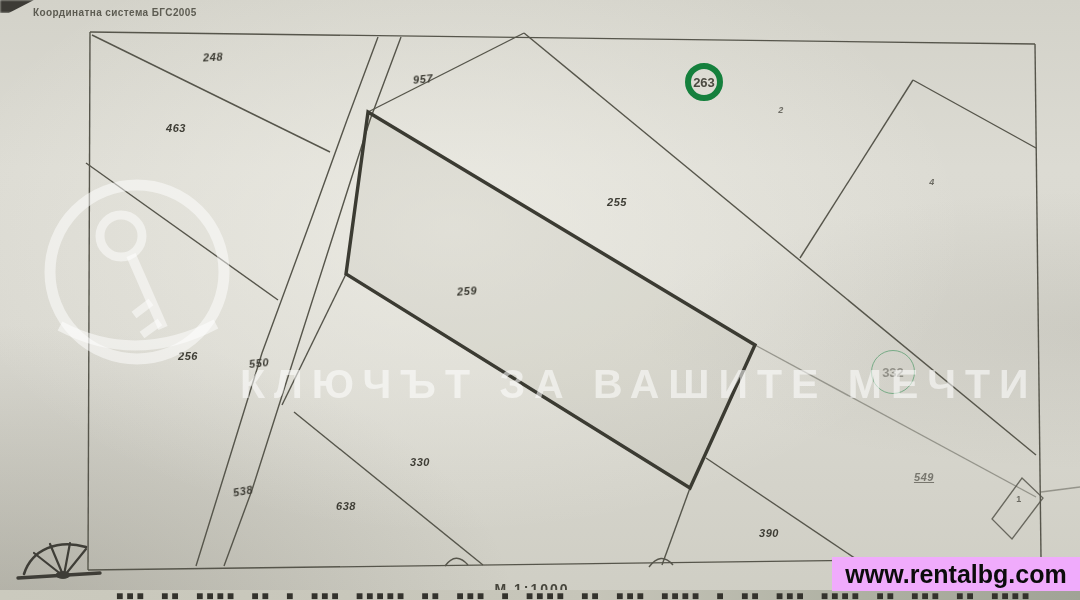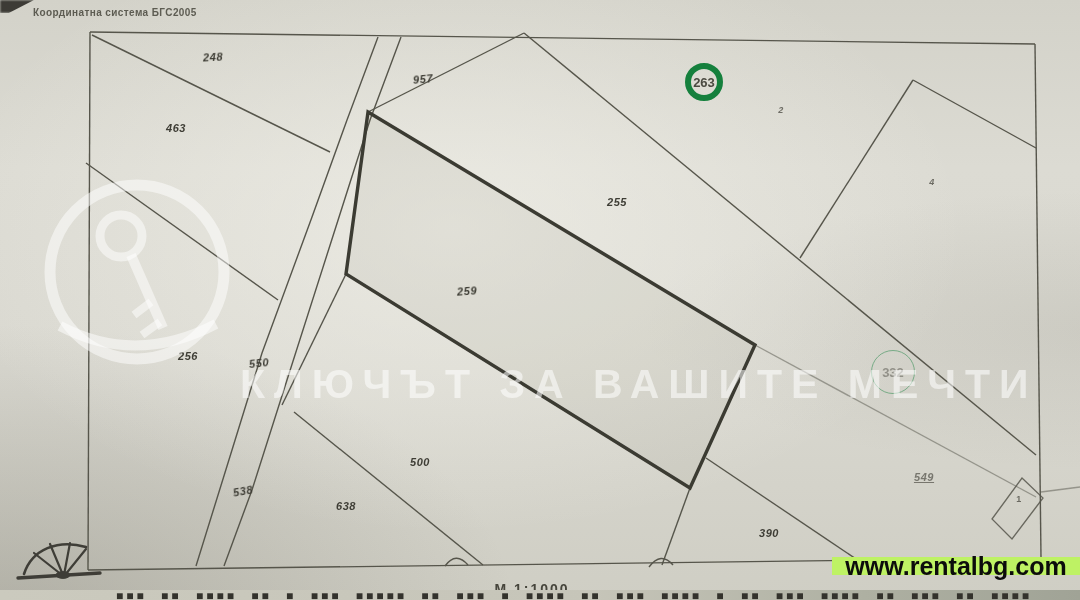--- a/index.html
+++ b/index.html
@@ -57,22 +57,22 @@
   .strip{
     position:absolute;left:0;top:590px;width:1080px;height:10px;z-index:6;
     background:linear-gradient(90deg,#cbcabe 0%,#c6c5b9 55%,#aeb0a2 80%,#a0a396 100%);
   }
   .strip-text{
     height:10px;overflow:hidden;padding-left:116px;
     font-weight:700;font-size:12px;line-height:13px;color:#33322c;
     letter-spacing:3px;word-spacing:8px;filter:blur(.6px);white-space:nowrap;
   }
   .badge{
-    position:absolute;left:832px;top:557px;width:248px;height:18px;z-index:7;
-    background:#bef264;display:flex;align-items:center;justify-content:center;
+    position:absolute;left:832px;top:557px;width:248px;height:34px;z-index:7;
+    background:#f0abfc;display:flex;align-items:center;justify-content:center;
     font-weight:800;font-size:25px;color:#0c0c0c;letter-spacing:0;
   }
 </style>
 </head>
 <body>
 
 <div class="stage">
   <div class="paper"></div>
 
   <svg class="linework" width="1080" height="600" viewBox="0 0 1080 600">
@@ -136,21 +136,21 @@
   </div>
   <div class="pl tiny" style="left:781px;top:110px;">2</div>
   <div class="pl tiny" style="left:932px;top:182px;">4</div>
   <div class="circ ghost" style="left:893px;top:372px;">
     <span>332</span>
   </div>
   <div class="pl" style="left:156px;top:356px;margin-left:32px;">256</div>
   <div class="pl" style="left:259px;top:363px;transform:translate(-50%,-50%) rotate(-6deg);">550</div>
   <div class="pl" style="left:243px;top:491px;transform:translate(-50%,-50%) rotate(-10deg);">538</div>
   <div class="pl" style="left:346px;top:506px;text-align:center;">638</div>
-  <div class="pl" style="left:420px;top:462px;">500</div>
+  <div class="pl" style="left:420px;top:462px;">330</div>
   <div class="pl" style="left:769px;top:533px;">390</div>
   <div class="pl faint" style="left:924px;top:477px;">549</div>
   <div class="pl tiny" style="left:1019px;top:499px;font-style:normal;">1</div>
 
   <svg class="logo" width="205" height="205" viewBox="0 0 205 205">
     <g stroke="rgba(255,255,255,0.5)" fill="none">
       <circle cx="99" cy="96" r="87" stroke-width="11"></circle>
       <circle cx="83" cy="60" r="21" stroke-width="9"></circle>
       <path d="M93 79 L125 152" stroke-width="10"></path>
       <path d="M113 126 L96 139 M122 146 L104 159" stroke-width="8"></path>

